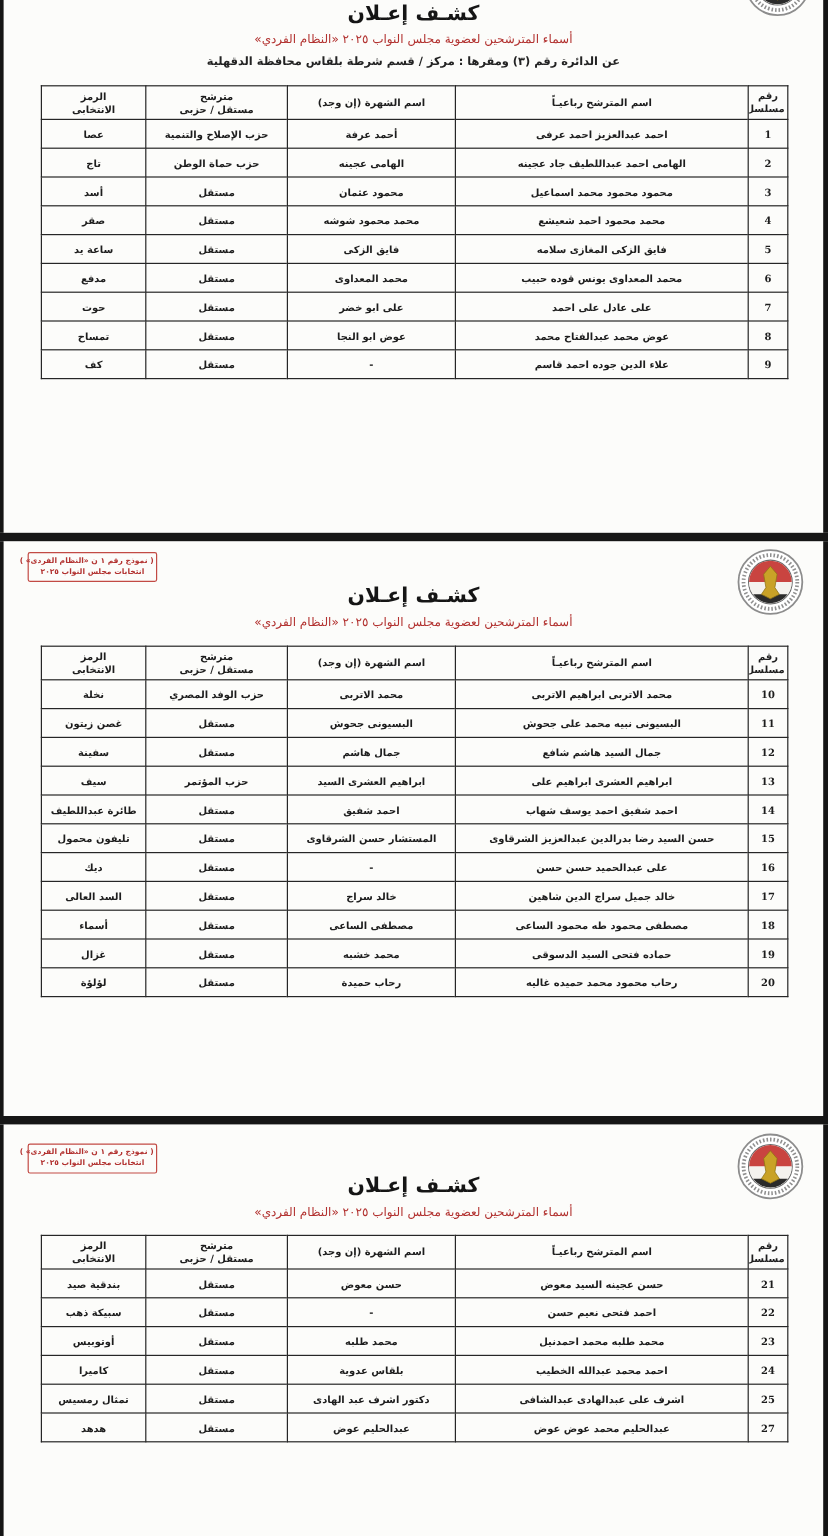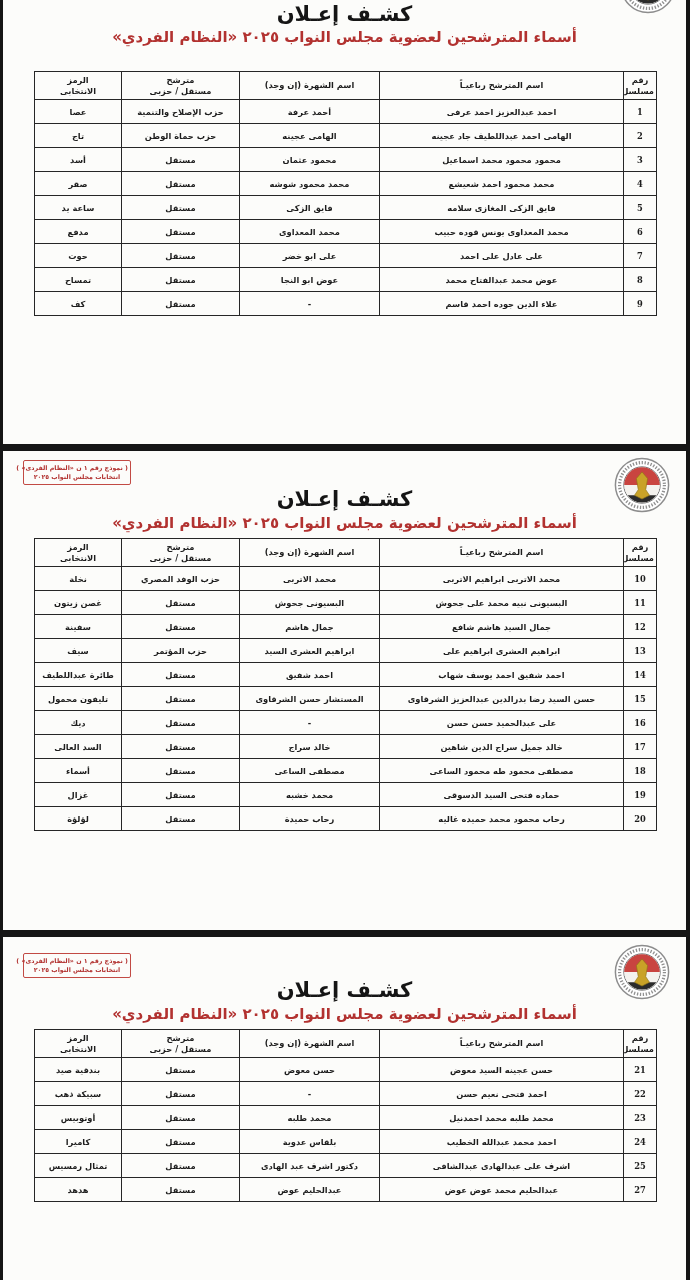--- a/index.html
+++ b/index.html
@@ -20,28 +20,28 @@
     border-right: 4px solid #151515;
     overflow: hidden;
   }
   .page-1 { top: 0;     height: 444px; }
   .page-2 { top: 451px; height: 479px; }
   .page-3 { top: 937px; height: 343px; }
 
   .doc-title {
     position: absolute; left: 0; right: 0;
     text-align: center;
-    font-size: 21px; font-weight: bold; color: #151515;
+    font-size: 17px; font-weight: bold; color: #151515;
     letter-spacing: .5px;
     direction: rtl;
   }
   .doc-subtitle {
     position: absolute; left: 0; right: 0;
     text-align: center;
-    font-size: 15px; font-weight: bold; color: #b23230;
+    font-size: 10px; font-weight: normal; color: #b23230;
     direction: rtl;
   }
   .district-line {
     position: absolute; left: 0; right: 0;
     text-align: center;
     font-size: 9.5px; font-weight: bold; color: #232323;
     direction: rtl;
   }
   .form-box {
     position: absolute;
@@ -109,20 +109,21 @@
       <circle cx="30" cy="30" r="24" fill="none" stroke="#909090" stroke-width="3.4" stroke-dasharray="1.4 1.8"></circle>
       <circle cx="30" cy="30" r="19.5" fill="#ffffff" stroke="#6b6b6b" stroke-width="1"></circle>
       <path d="M11 30 a19 19 0 0 1 38 0 z" fill="#c94440"></path>
       <path d="M11 30 h38 a19 19 0 0 1 -38 0 z" fill="#f4f2ee"></path>
       <path d="M14.6 41 h30.8 a19 19 0 0 1 -30.8 0 z" fill="#2b2b2b"></path>
       <path d="M30 16 l6 7 -2 12 4 6 -8 4 -8 -4 4 -6 -2 -12 z" fill="#c9a227" stroke="#8f7417" stroke-width=".7"></path>
     </svg>
   </span>
   <div class="doc-title" style="top:2px">كشـف إعـلان</div>
   <div class="doc-subtitle" style="top:28px">أسماء المترشحين لعضوية مجلس النواب ٢٠٢٥ «النظام الفردي»</div>
+  <div class="district-line" style="top:46px">عن الدائرة رقم  (٣)    ومقرها : مركز / قسم شرطة  بلقاس    محافظة  الدقهلية</div>
 
   <table class="roster">
     <colgroup>
         <col class="c-serial">
         <col class="c-name">
         <col class="c-alias">
         <col class="c-party">
         <col class="c-symbol">
       </colgroup>
     <thead>

